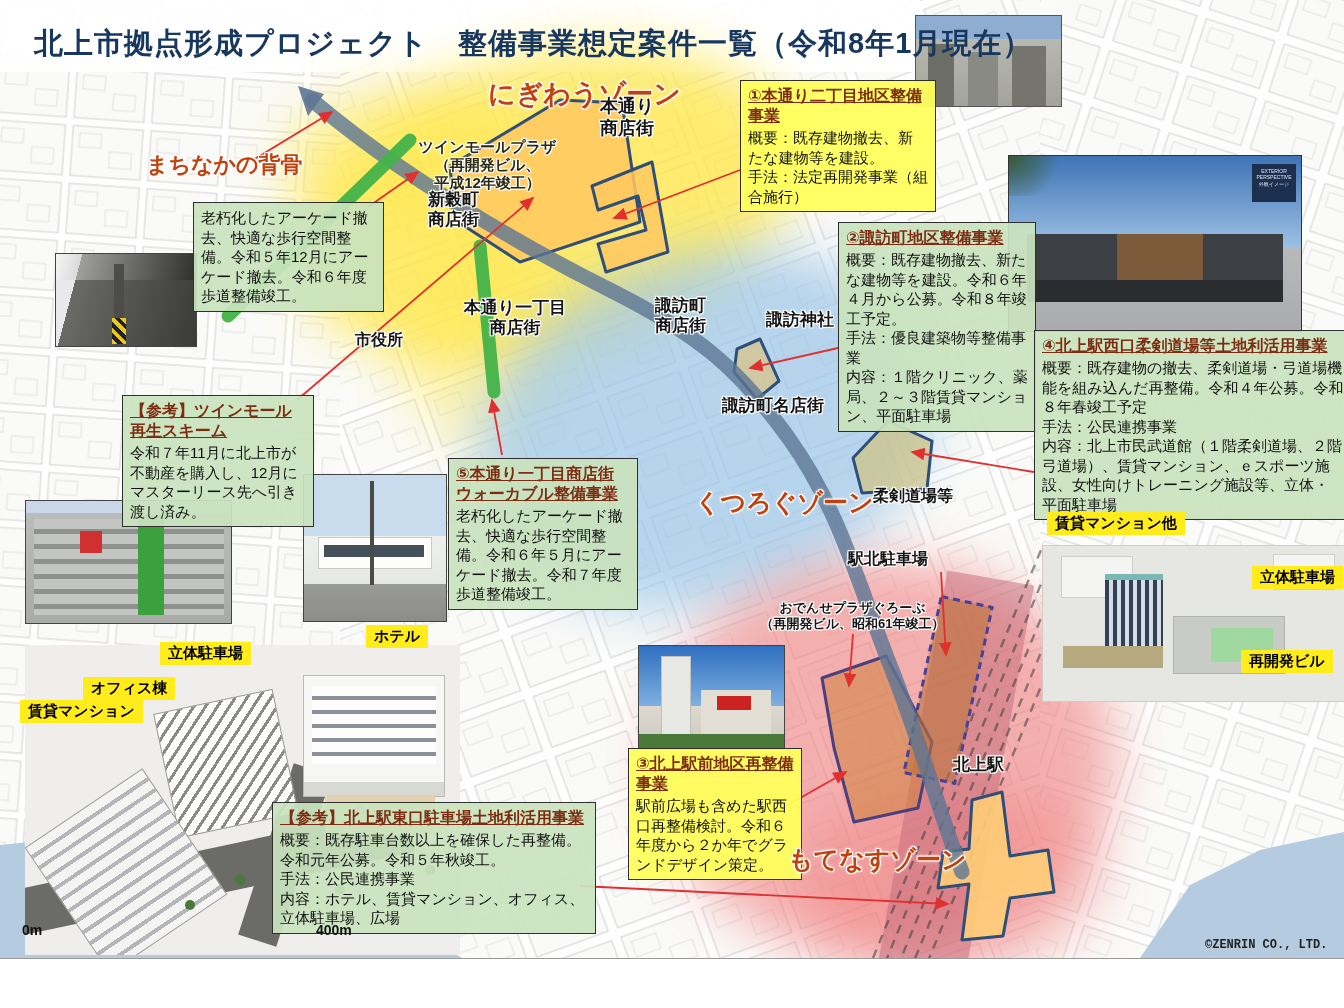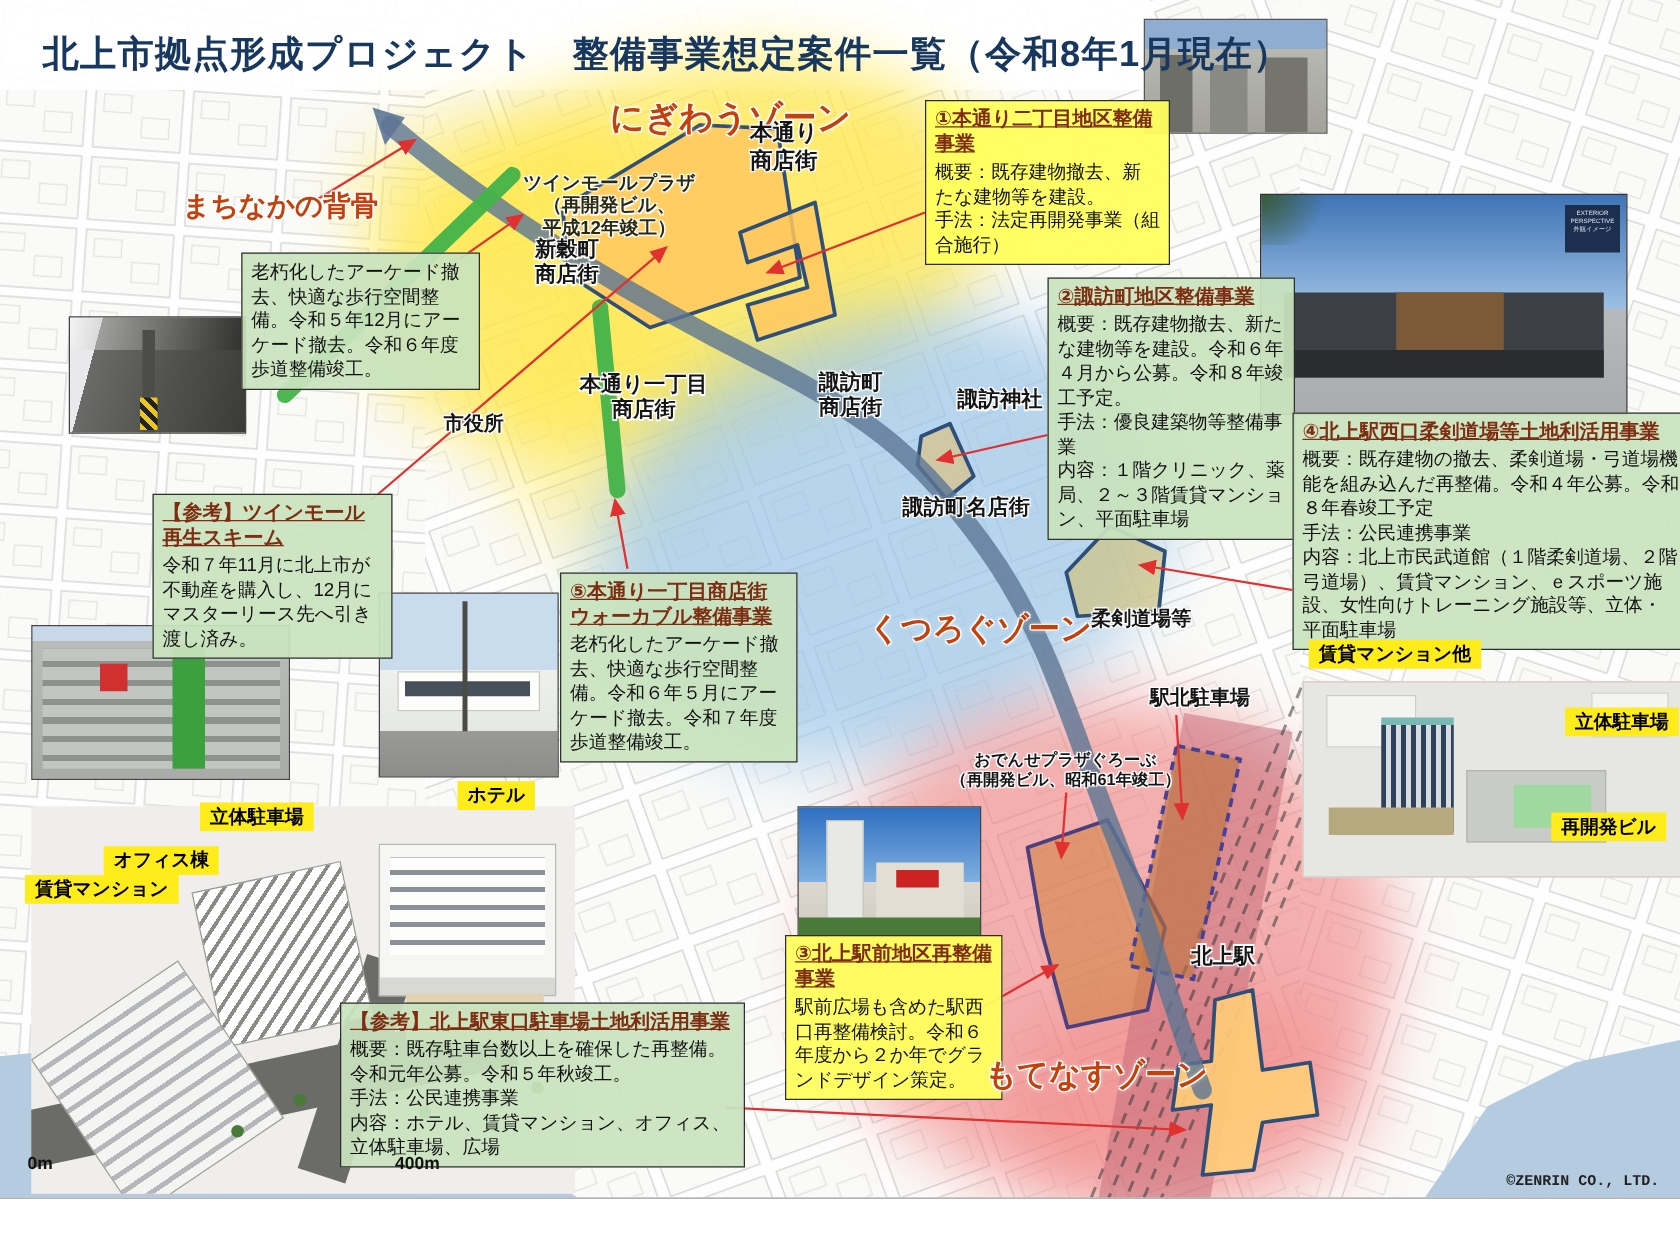--- a/index.html
+++ b/index.html
@@ -273,21 +273,21 @@
   <div class="mlabel" style="left:428px;top:190px;font-size:17px;">新穀町
 商店街</div>
   <div class="mlabel" style="left:455px;top:298px;width:120px;font-size:17px;text-align:center;">本通り一丁目
 商店街</div>
   <div class="mlabel" style="left:355px;top:330px;font-size:16px;">市役所</div>
   <div class="mlabel" style="left:655px;top:296px;font-size:17px;">諏訪町
 商店街</div>
   <div class="mlabel" style="left:766px;top:310px;font-size:17px;">諏訪神社</div>
   <div class="mlabel" style="left:722px;top:396px;font-size:17px;">諏訪町名店街</div>
   <div class="mlabel" style="left:873px;top:486px;font-size:16px;">柔剣道場等</div>
-  <div class="mlabel" style="left:920px;top:549px;font-size:16px;">駅北駐車場</div>
+  <div class="mlabel" style="left:848px;top:549px;font-size:16px;">駅北駐車場</div>
   <div class="mlabel" style="left:745px;top:600px;width:215px;font-size:13px;text-align:center;">おでんせプラザぐろーぶ
 （再開発ビル、昭和61年竣工）</div>
   <div class="mlabel" style="left:953px;top:755px;font-size:17px;">北上駅</div>
 
   <div class="tag" style="left:1047px;top:512px;">賃貸マンション他</div>
   <div class="tag" style="left:1252px;top:566px;">立体駐車場</div>
   <div class="tag" style="left:1241px;top:650px;">再開発ビル</div>
   <div class="tag" style="left:366px;top:625px;">ホテル</div>
   <div class="tag" style="left:160px;top:642px;">立体駐車場</div>
   <div class="tag" style="left:83px;top:677px;">オフィス棟</div>

